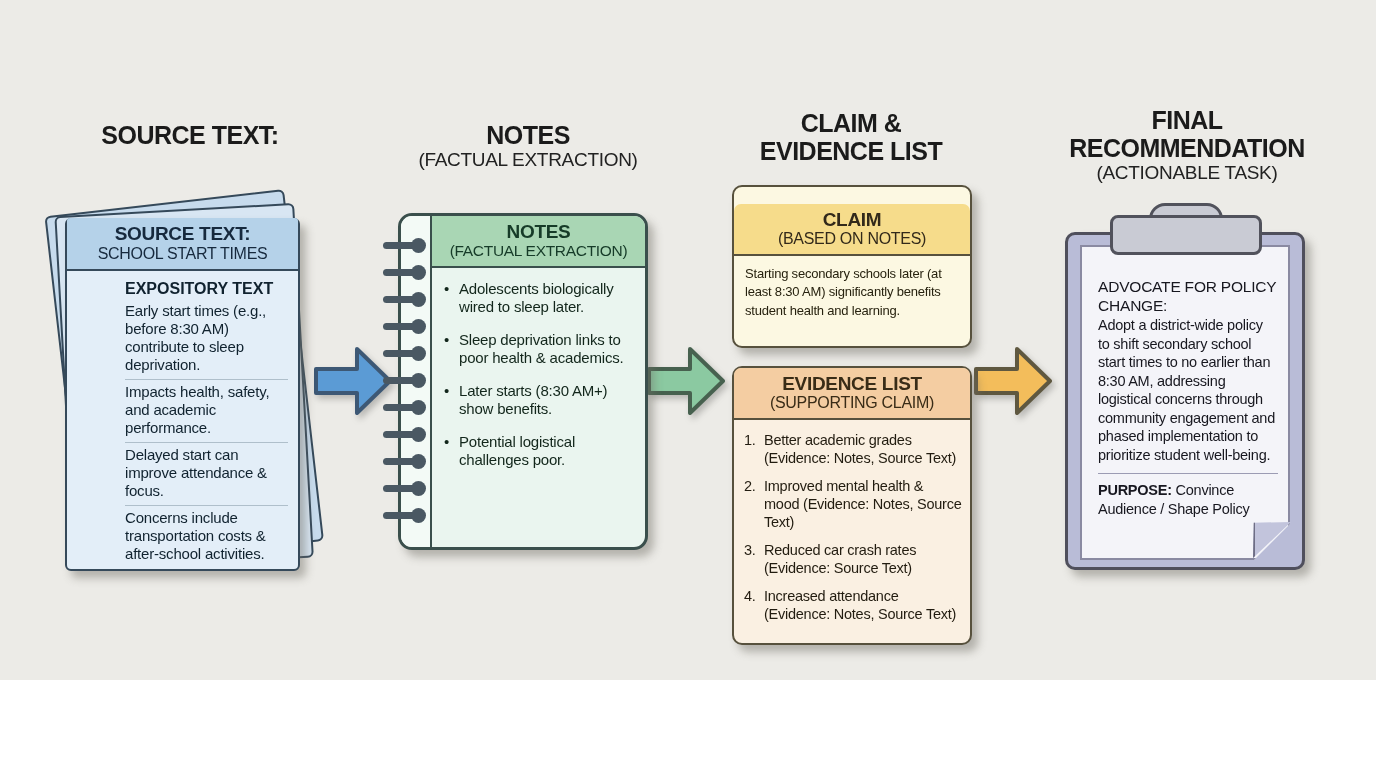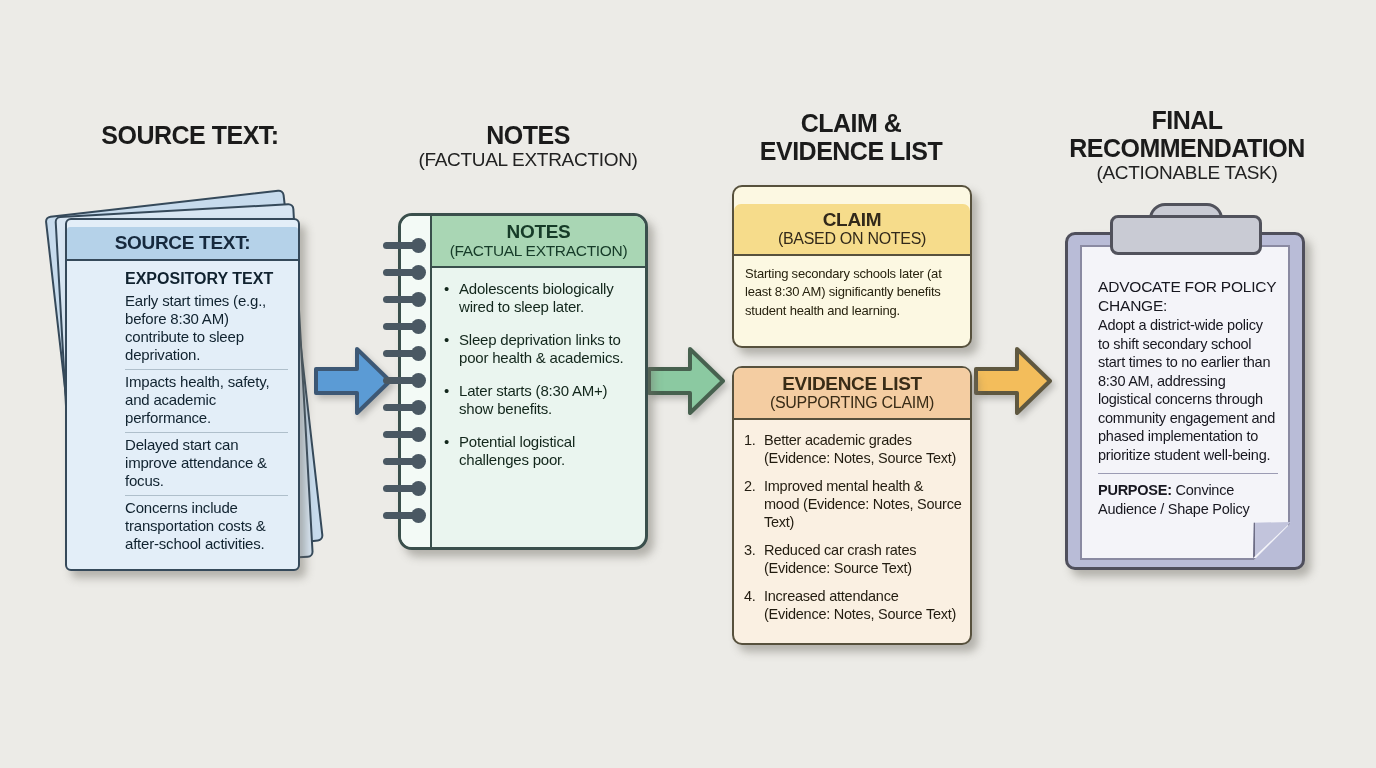--- a/index.html
+++ b/index.html
@@ -1,17 +1,17 @@
 <!DOCTYPE html>
 <html><head>
 <meta charset="utf-8">
 <style>
   html,body{margin:0;padding:0;}
   .canvas{
-    position:relative; width:1376px; height:768px; overflow:hidden;
+    position:relative; width:1376px; height:680px; overflow:hidden;
     background:#ECEBE7;
     font-family:"Liberation Sans", sans-serif;
     color:#1c1c1c;
   }
   
   .col-heading{position:absolute; text-align:center; color:#1b1b1b;}
   .col-heading .big{font-weight:bold; font-size:25px; line-height:28px; letter-spacing:-0.5px;}
   .col-heading .sub{font-size:19px; line-height:22px; letter-spacing:-0.3px; color:#222;}
   .h-source{left:40px; top:121px; width:300px;}
   .h-notes{left:378px; top:121px; width:300px;}
@@ -120,20 +120,21 @@
     <div class="big">RECOMMENDATION</div>
     <div class="sub">(ACTIONABLE TASK)</div>
   </div>
 
   <div class="doc-wrap">
     <div class="doc-page doc-pageB"></div>
     <div class="doc-page doc-pageA"></div>
     <div class="doc-card shadowed">
       <div class="doc-header">
         <div class="t">SOURCE TEXT:</div>
+        <div class="s">SCHOOL START TIMES</div>
       </div>
       <div class="doc-body">
         <div class="doc-label">EXPOSITORY TEXT</div>
         <div class="doc-row">Early start times (e.g., before 8:30 AM) contribute to sleep deprivation.</div>
         <div class="doc-row">Impacts health, safety, and academic performance.</div>
         <div class="doc-row">Delayed start can improve attendance &amp; focus.</div>
         <div class="doc-row">Concerns include transportation costs &amp; after-school activities.</div>
       </div>
     </div>
   </div>

